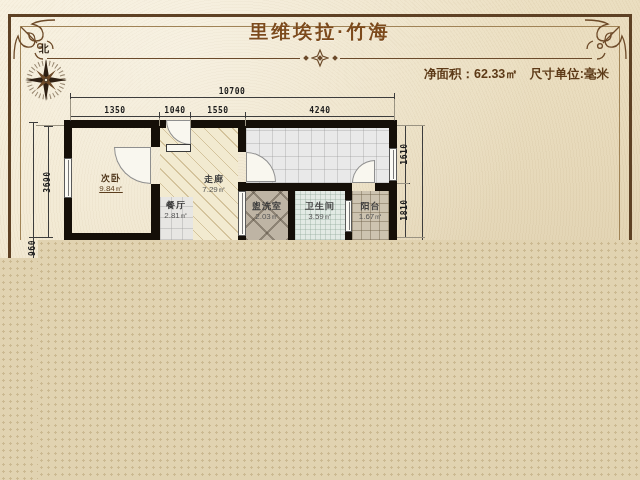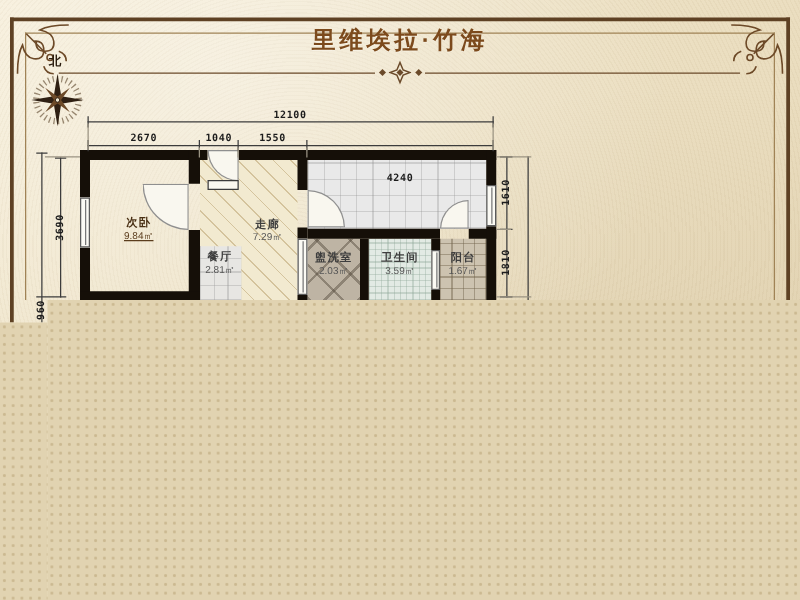--- a/index.html
+++ b/index.html
@@ -155,20 +155,21 @@
     <div class="divider-line" style="left:47px;width:253px;"></div>
     <div class="divider-line" style="left:340px;width:252px;"></div>
     <div class="divider-dot" style="left:304px;"></div>
     <div class="divider-dot" style="left:333px;"></div>
     <svg class="ornament" width="18" height="20" viewBox="0 0 18 20">
       <g fill="none" stroke="#6b4a2a" stroke-width="1.2">
         <path d="M9 2 L11.5 8 L17 10 L11.5 12 L9 18 L6.5 12 L1 10 L6.5 8 Z"></path>
       </g>
       <rect x="7" y="8" width="4" height="4" transform="rotate(45 9 10)" fill="#6b4a2a"></rect>
     </svg>
+    <div class="area-line"><span>净面积：62.33㎡</span><span class="gap"></span><span>尺寸单位:毫米</span></div>
 
     <div class="compass-label">北</div>
     <svg class="compass" width="44" height="44" viewBox="0 0 44 44">
       <circle cx="22" cy="22" r="17" fill="none" stroke="#4a3318" stroke-width="5" stroke-dasharray="1 2.6" opacity=".55"></circle>
       <polygon points="22,1 25,19 43,22 25,25 22,43 19,25 1,22 19,19" fill="#2f2013"></polygon>
       <polygon points="22,8 24,20 36,22 24,24 22,36 20,24 8,22 20,20" fill="#6d4a28" transform="rotate(45 22 22)"></polygon>
       <circle cx="22" cy="22" r="1.8" fill="#f2e8d0" stroke="#2f2013" stroke-width=".8"></circle>
     </svg>
 
     <div class="room floor-bedroom" style="left:72px;top:128px;width:79px;height:105px;"></div>
@@ -227,32 +228,32 @@
       <div class="ar">3.59㎡</div>
     </div>
     <div class="room-label" style="left:350px;top:201px;width:41px;">
       <div class="nm">阳台</div>
       <div class="ar">1.67㎡</div>
     </div>
 
     <div class="dim-line" style="left:70px;top:97px;width:325px;height:1px;"></div>
     <div class="tick" style="left:70px;top:93px;width:1px;height:9px;"></div>
     <div class="tick" style="left:394px;top:93px;width:1px;height:9px;"></div>
-    <div class="dim-label" style="left:202px;top:87px;width:60px;">12100</div>
+    <div class="dim-label" style="left:202px;top:87px;width:60px;">10700</div>
 
     <div class="dim-line" style="left:70px;top:116px;width:325px;height:1px;"></div>
     <div class="tick" style="left:70px;top:112px;width:1px;height:9px;"></div>
     <div class="tick" style="left:159px;top:112px;width:1px;height:9px;"></div>
     <div class="tick" style="left:190px;top:112px;width:1px;height:9px;"></div>
     <div class="tick" style="left:245px;top:112px;width:1px;height:9px;"></div>
     <div class="tick" style="left:394px;top:112px;width:1px;height:9px;"></div>
-    <div class="dim-label" style="left:85px;top:106px;width:60px;">2670</div>
+    <div class="dim-label" style="left:85px;top:106px;width:60px;">1350</div>
     <div class="dim-label" style="left:145px;top:106px;width:60px;">1040</div>
     <div class="dim-label" style="left:188px;top:106px;width:60px;">1550</div>
-    <div class="dim-label" style="left:290px;top:106px;width:60px;margin-top:32px;">4240</div>
+    <div class="dim-label" style="left:290px;top:106px;width:60px;">4240</div>
 
     <div class="ext-line" style="left:70px;top:99px;width:1px;height:21px;"></div>
     <div class="ext-line" style="left:159px;top:118px;width:1px;height:8px;"></div>
     <div class="ext-line" style="left:190px;top:118px;width:1px;height:8px;"></div>
     <div class="ext-line" style="left:245px;top:118px;width:1px;height:8px;"></div>
     <div class="ext-line" style="left:394px;top:99px;width:1px;height:21px;"></div>
 
     <div class="dim-line" style="left:33px;top:122px;width:1px;height:136px;"></div>
     <div class="dim-line" style="left:48px;top:126px;width:1px;height:112px;"></div>
     <div class="tick" style="left:29px;top:122px;width:9px;height:1px;"></div>

